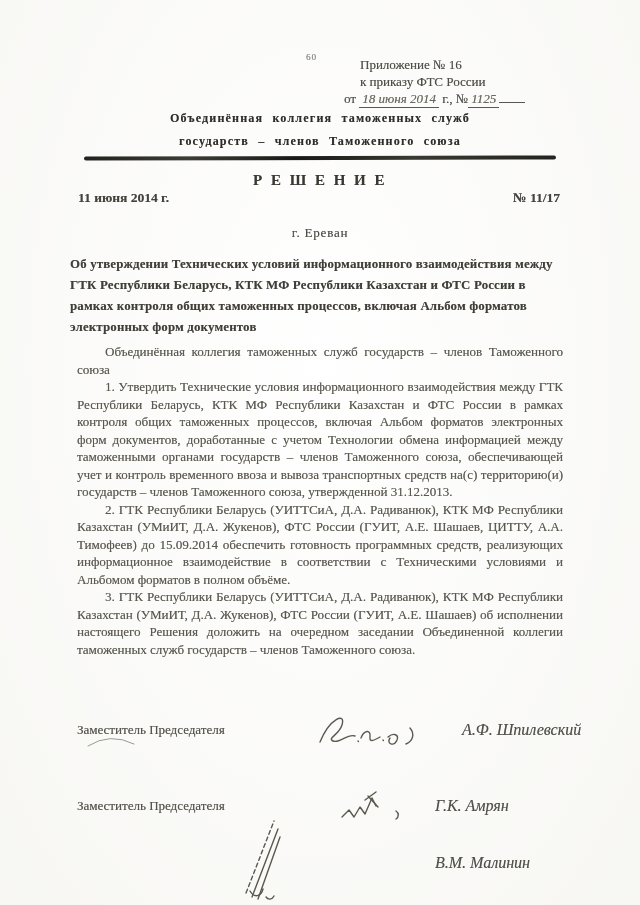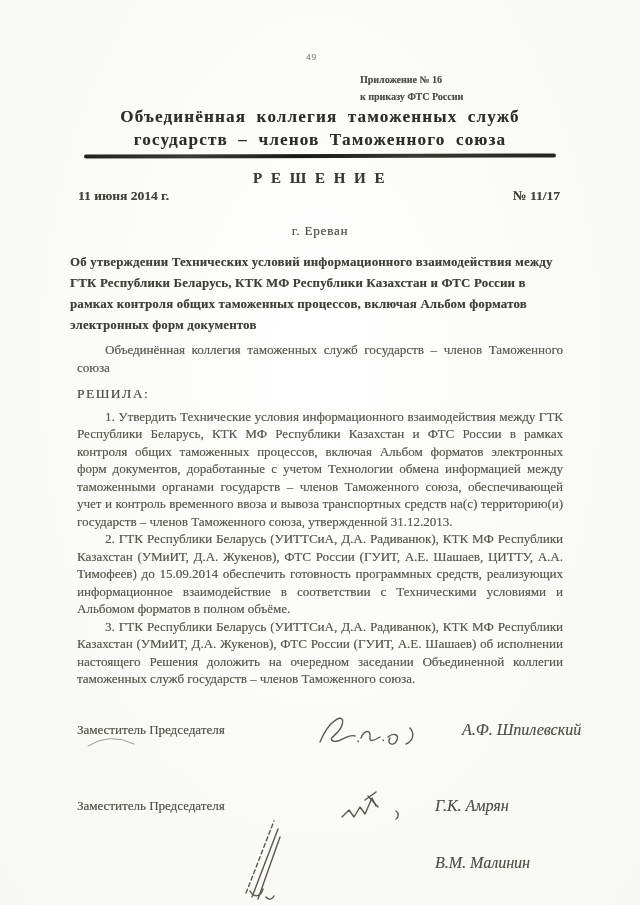--- a/index.html
+++ b/index.html
@@ -12,38 +12,38 @@
     font-family:"Liberation Serif","DejaVu Serif",serif;
     color:#55534c;
     overflow:hidden;
     text-shadow:0.2px 0.2px 0.5px rgba(92,90,82,0.55);
   }
   .pageno{
     position:absolute;top:52px;left:306px;
     font-size:9px;color:#8e8c83;letter-spacing:1px;
   }
   .annex{
-    margin:71px 0 0 360px;
-    font-size:10px;line-height:17px;color:#4f4d47;font-weight:bold;
+    margin:56px 0 0 360px;
+    font-size:13px;line-height:17px;color:#4f4d47;
   }
   .order-line{margin-left:-16px;white-space:nowrap;}
   .hand{
     font-style:italic;color:#6b6960;
     border-bottom:1px solid #5a5850;
     padding:0 3px 1px 3px;
   }
   .uline-tail{
     display:inline-block;width:26px;
     border-bottom:1px solid #5a5850;
     vertical-align:baseline;height:12px;
   }
   .org-title{
     margin-top:0;
     text-align:center;
-    font-size:17px;font-weight:bold;color:#2f2d29;
+    font-size:12px;font-weight:bold;color:#2f2d29;
     letter-spacing:1.2px;word-spacing:5px;
     line-height:23px;white-space:pre-line;
   }
   .rule{
     margin:3px auto 0 84px;
     width:472px;height:4px;border-radius:2px;
     background:linear-gradient(90deg,#21211d,#3c3c37 22%,#191916 45%,#3a3a34 70%,#23231f);
     transform:rotate(-0.15deg);
   }
   .doc-type{
@@ -104,46 +104,51 @@
   .arc-under{position:absolute;left:86px;top:736px;}
   svg path{fill:none;stroke:#5a584f;stroke-width:1.4;stroke-linecap:round;stroke-linejoin:round;}
   svg .faint{stroke:#9b9990;stroke-width:1;}
   svg .dash{stroke-dasharray:4 3;}
 </style>
 </head>
 <body>
 
 <div class="page">
 
-  <div class="pageno">49</div>
+  <div class="pageno">60</div>
 
   <div class="annex">
     <div>Приложение № 16</div>
     <div>к приказу ФТС России</div>
+    <div class="order-line">
+      <span>от</span>
+      <span class="hand">18 июня 2014</span>
+      <span>г.,</span>
+      <span>№</span><span class="hand">1125</span><span class="uline-tail"></span>
+    </div>
   </div>
 
   <div class="org-title">Объединённая коллегия таможенных служб
 государств – членов Таможенного союза</div>
 
   <div class="rule"></div>
 
   <div class="doc-type">Р Е Ш Е Н И Е</div>
 
   <div class="meta-row">
     <span>11 июня 2014 г.</span>
     <span>№ 11/17</span>
   </div>
 
   <div class="city">г. Ереван</div>
 
   <div class="subject">Об утверждении Технических условий информационного взаимодействия между ГТК Республики Беларусь, КТК МФ Республики Казахстан и ФТС России в рамках контроля общих таможенных процессов, включая Альбом форматов электронных форм документов</div>
 
   <p class="para intro">Объединённая коллегия таможенных служб государств – членов Таможенного союза</p>
 
-  <div class="resolved">РЕШИЛА:</div>
 
   <p class="para">1. Утвердить Технические условия информационного взаимодействия между ГТК Республики Беларусь, КТК МФ Республики Казахстан и ФТС России в рамках контроля общих таможенных процессов, включая Альбом форматов электронных форм документов, доработанные с учетом Технологии обмена информацией между таможенными органами государств – членов Таможенного союза, обеспечивающей учет и контроль временного ввоза и вывоза транспортных средств на(с) территорию(и) государств – членов Таможенного союза, утвержденной 31.12.2013.</p>
   <p class="para">2. ГТК Республики Беларусь (УИТТСиА, Д.А. Радиванюк), КТК МФ Республики Казахстан (УМиИТ, Д.А. Жукенов), ФТС России (ГУИТ, А.Е. Шашаев, ЦИТТУ, А.А. Тимофеев) до 15.09.2014 обеспечить готовность программных средств, реализующих информационное взаимодействие в соответствии с Техническими условиями и Альбомом форматов в полном объёме.</p>
   <p class="para">3. ГТК Республики Беларусь (УИТТСиА, Д.А. Радиванюк), КТК МФ Республики Казахстан (УМиИТ, Д.А. Жукенов), ФТС России (ГУИТ, А.Е. Шашаев) об исполнении настоящего Решения доложить на очередном заседании Объединенной коллегии таможенных служб государств – членов Таможенного союза.</p>
 
   <div class="signatures">
 
     <div class="sig-row sig-row-1">
       <div class="sig-title">Заместитель Председателя</div>
       <div class="sig-draw">

